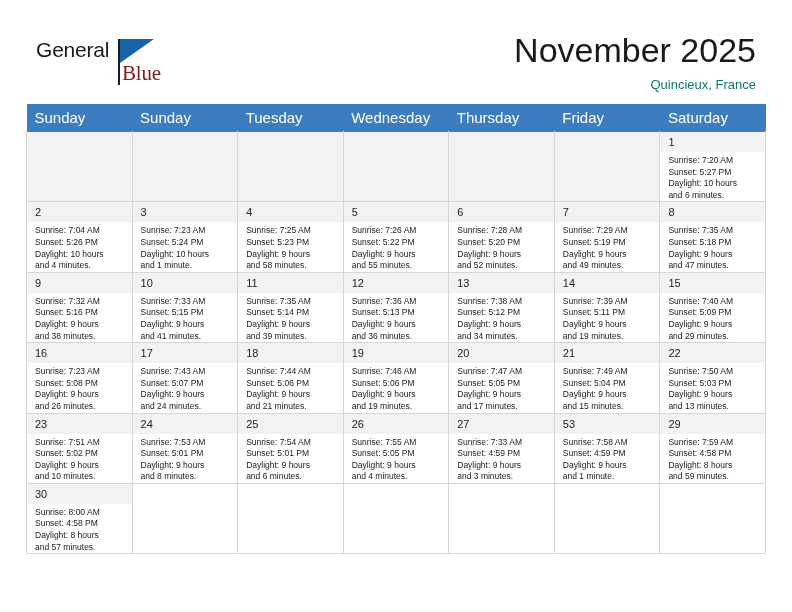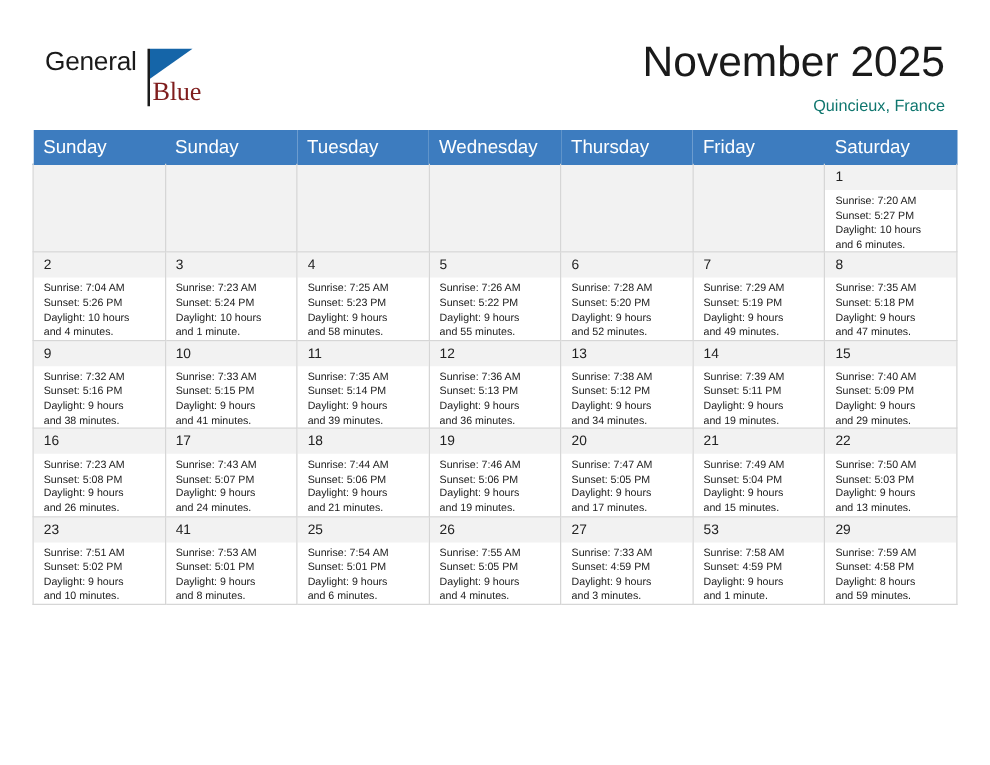--- a/index.html
+++ b/index.html
@@ -398,21 +398,21 @@
           <td>
             <span class="daynum">23</span>
             <div class="details">
               <div>Sunrise: 7:51 AM</div>
               <div>Sunset: 5:02 PM</div>
               <div>Daylight: 9 hours</div>
               <div>and 10 minutes.</div>
             </div>
           </td>
           <td>
-            <span class="daynum">41</span>
+            <span class="daynum">24</span>
             <div class="details">
               <div>Sunrise: 7:53 AM</div>
               <div>Sunset: 5:01 PM</div>
               <div>Daylight: 9 hours</div>
               <div>and 8 minutes.</div>
             </div>
           </td>
           <td>
             <span class="daynum">25</span>
             <div class="details">
@@ -452,16 +452,33 @@
           <td>
             <span class="daynum">29</span>
             <div class="details">
               <div>Sunrise: 7:59 AM</div>
               <div>Sunset: 4:58 PM</div>
               <div>Daylight: 8 hours</div>
               <div>and 59 minutes.</div>
             </div>
           </td>
         </tr>
+        <tr class="week">
+          <td>
+            <span class="daynum">30</span>
+            <div class="details">
+              <div>Sunrise: 8:00 AM</div>
+              <div>Sunset: 4:58 PM</div>
+              <div>Daylight: 8 hours</div>
+              <div>and 57 minutes.</div>
+            </div>
+          </td>
+          <td></td>
+          <td></td>
+          <td></td>
+          <td></td>
+          <td></td>
+          <td></td>
+        </tr>
       </tbody>
   </table>
 
 </div>
 
 </body></html>

